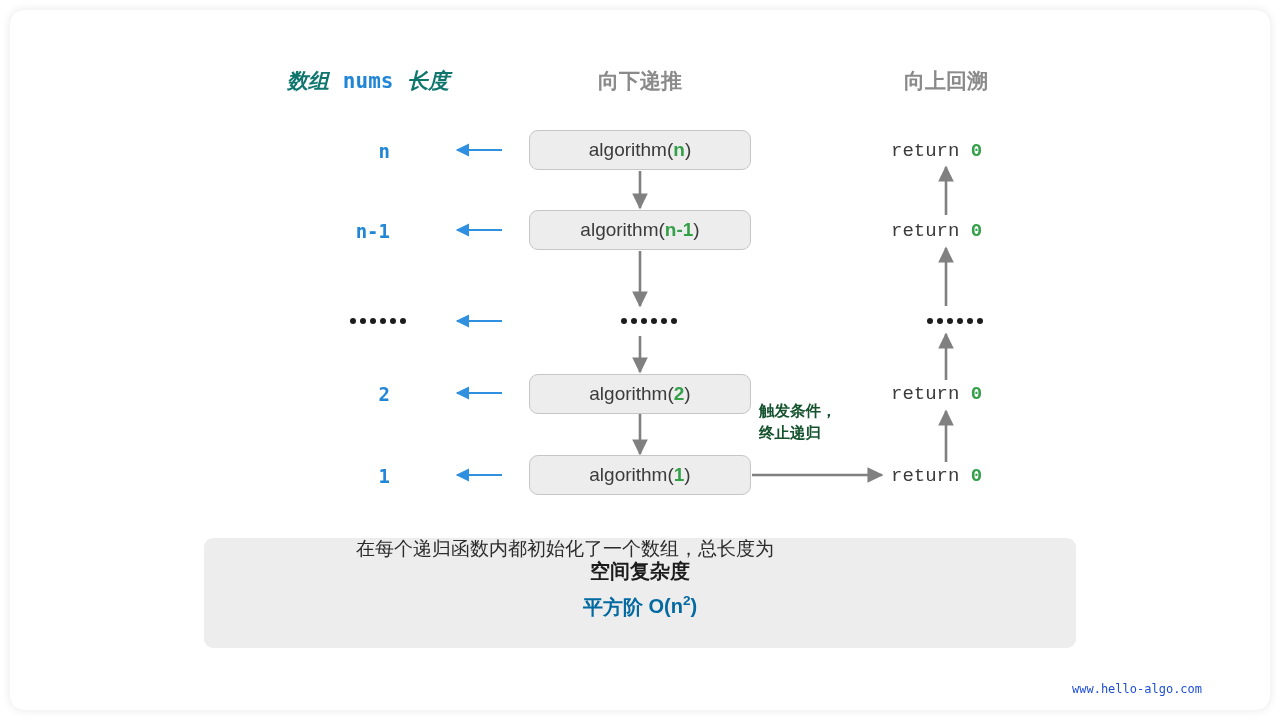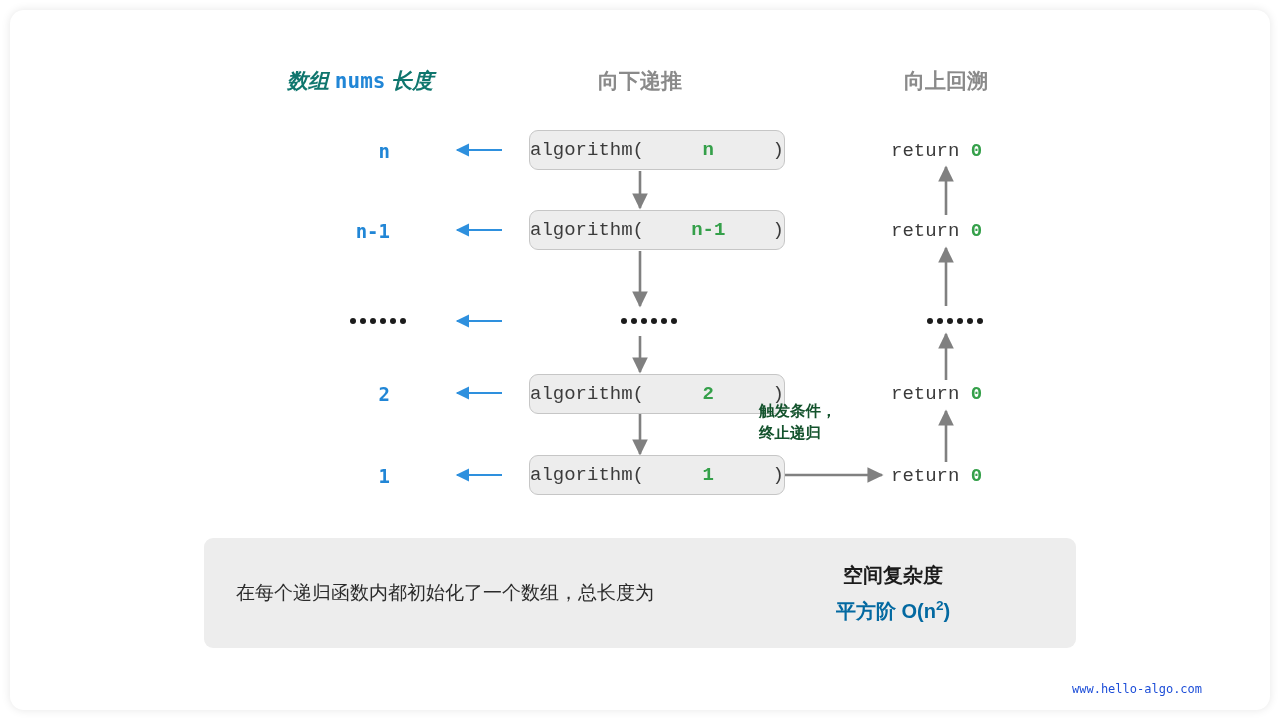--- a/index.html
+++ b/index.html
@@ -50,29 +50,29 @@
     font-weight: bold;
     color: #2186d6;
     text-align: right;
     white-space: nowrap;
     line-height: 1;
   }
 
   
   .fn-box {
     box-sizing: border-box;
-    width: 256px;
+    width: 222px;
     height: 40px;
     background: #ededed;
     border: 1.5px solid #c6c6c6;
     border-radius: 9px;
     display: flex;
     align-items: center;
-    justify-content: space-between;
-    font-family: Liberation Mono, monospace;
+    justify-content: center;
+    font-family: Liberation Sans, sans-serif;
     font-size: 19px;
     color: #3b3b3b;
     white-space: nowrap;
     letter-spacing: 0px;
   }
   .fn-box .arg { color: #35a04a; font-weight: bold; }
 
   
   .ret-label {
     font-family: Liberation Mono, monospace;
@@ -165,21 +165,21 @@
 
   svg { display: block; overflow: visible; }
 </style>
 </head>
 <body>
 
 <div id="canvas">
 
   <div class="abs col-head" style="left:277px; top:60px;">
     <span class="head-dark">数组</span>
-    <span class="mono-blue" style="margin:0 0;">nums</span>
+    <span class="mono-blue" style="margin:0 8px;">nums</span>
     <span class="head-dark">长度</span>
   </div>
 
   <div class="abs col-head head-gray" style="left:588px; top:60px;">向下递推</div>
 
   <div class="abs col-head head-gray" style="left:894px; top:60px;">向上回溯</div>
 
   <svg class="abs" style="left:0; top:0;" width="1260" height="700">
     <defs>
       <marker id="ahGray" markerWidth="7" markerHeight="7" refX="5.6" refY="3" orient="auto">
@@ -284,21 +284,21 @@
   </div>
   <div class="abs ret-label" style="left:881px; top:457px;">
     <span>return </span><span class="zero">0</span>
   </div>
 
   <div class="abs side-note" style="left:749px; top:390px;">
     <div>触发条件，</div>
     <div>终止递归</div>
   </div>
 
-  <div id="summary-panel" class="abs" style="left:194px; top:528px; width:872px; height:110px;">
+  <div id="summary-panel" class="abs" style="left:194px; top:528px; width:872px; height:110px;flex-direction:column;">
 
     <div class="sum-text-col">
       <div class="sum-line1">在每个递归函数内都初始化了一个数组，总长度为</div>
     </div>
 
     <div class="sum-right-col">
       <div class="sum-complexity-title">空间复杂度</div>
       <div class="sum-complexity-value">
         <span>平方阶</span>
         <span><span>O(n</span><sup>2</sup><span>)</span></span>

